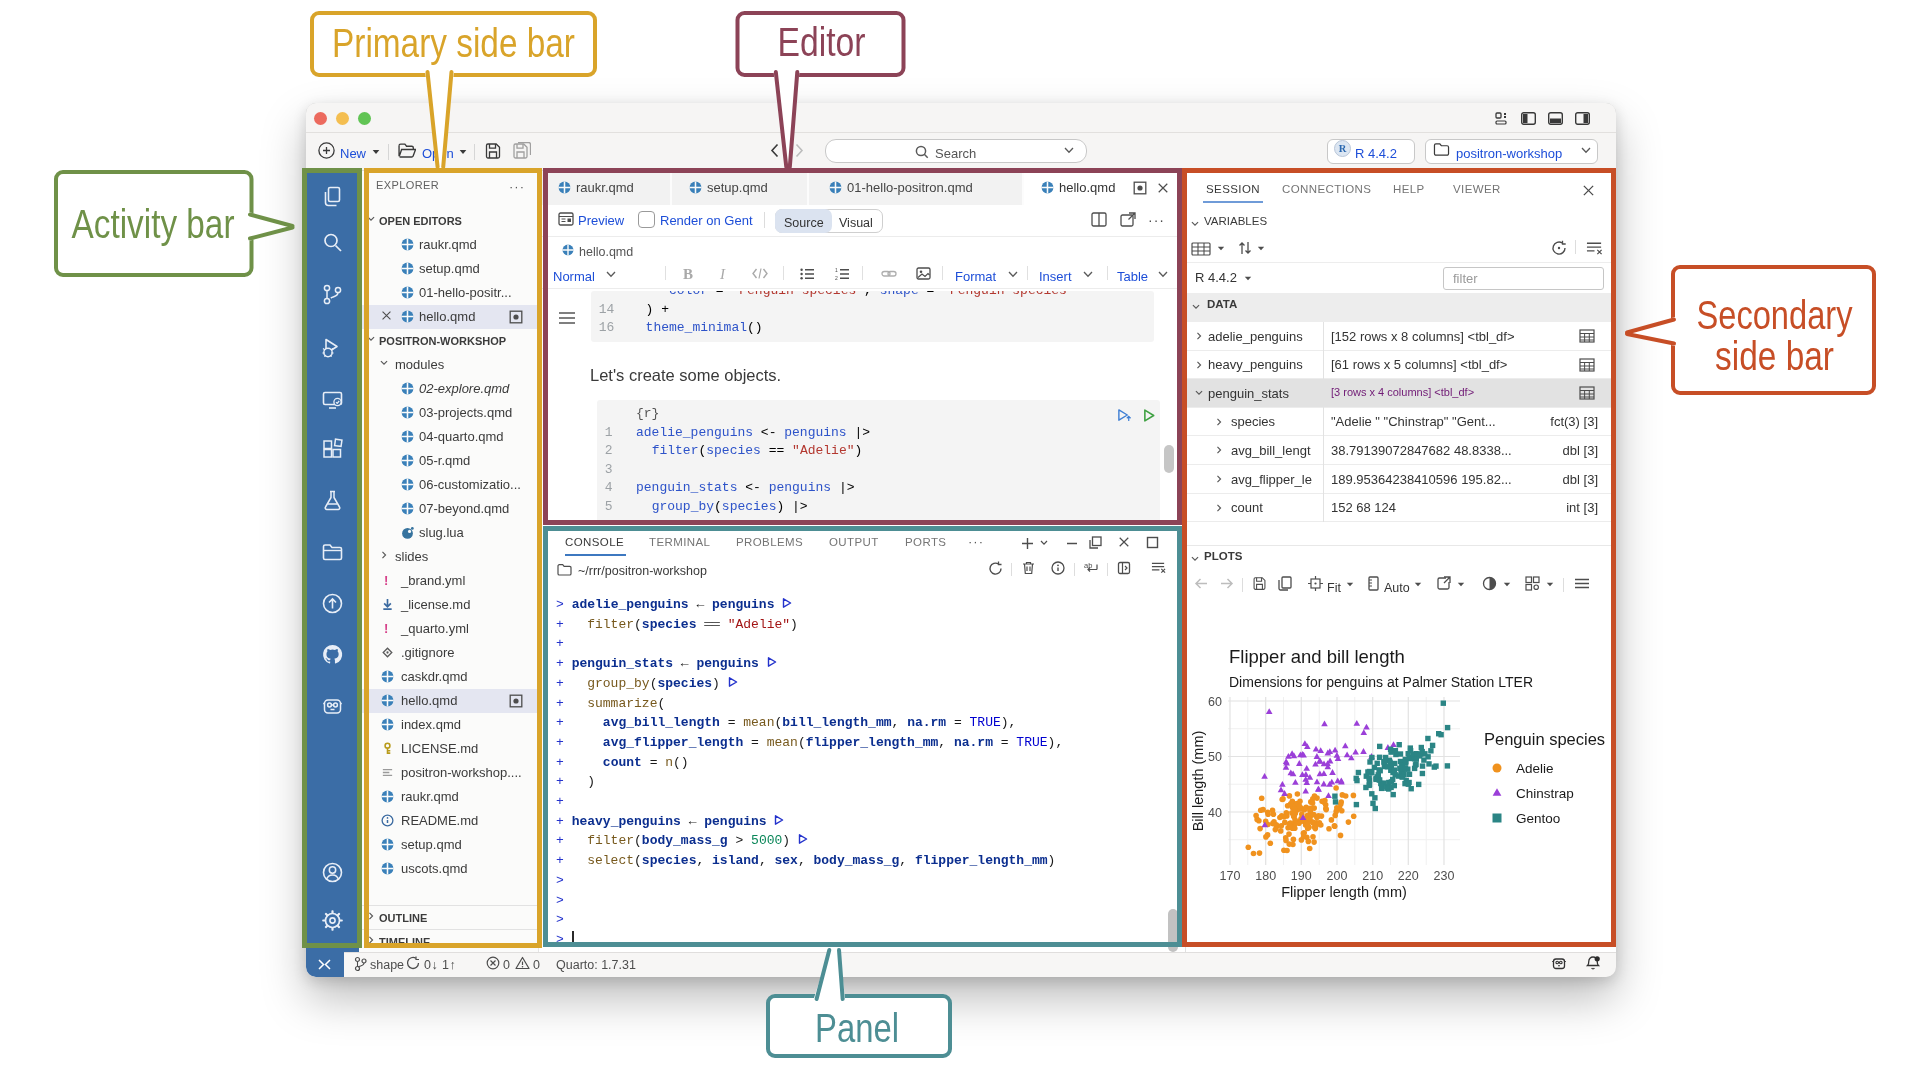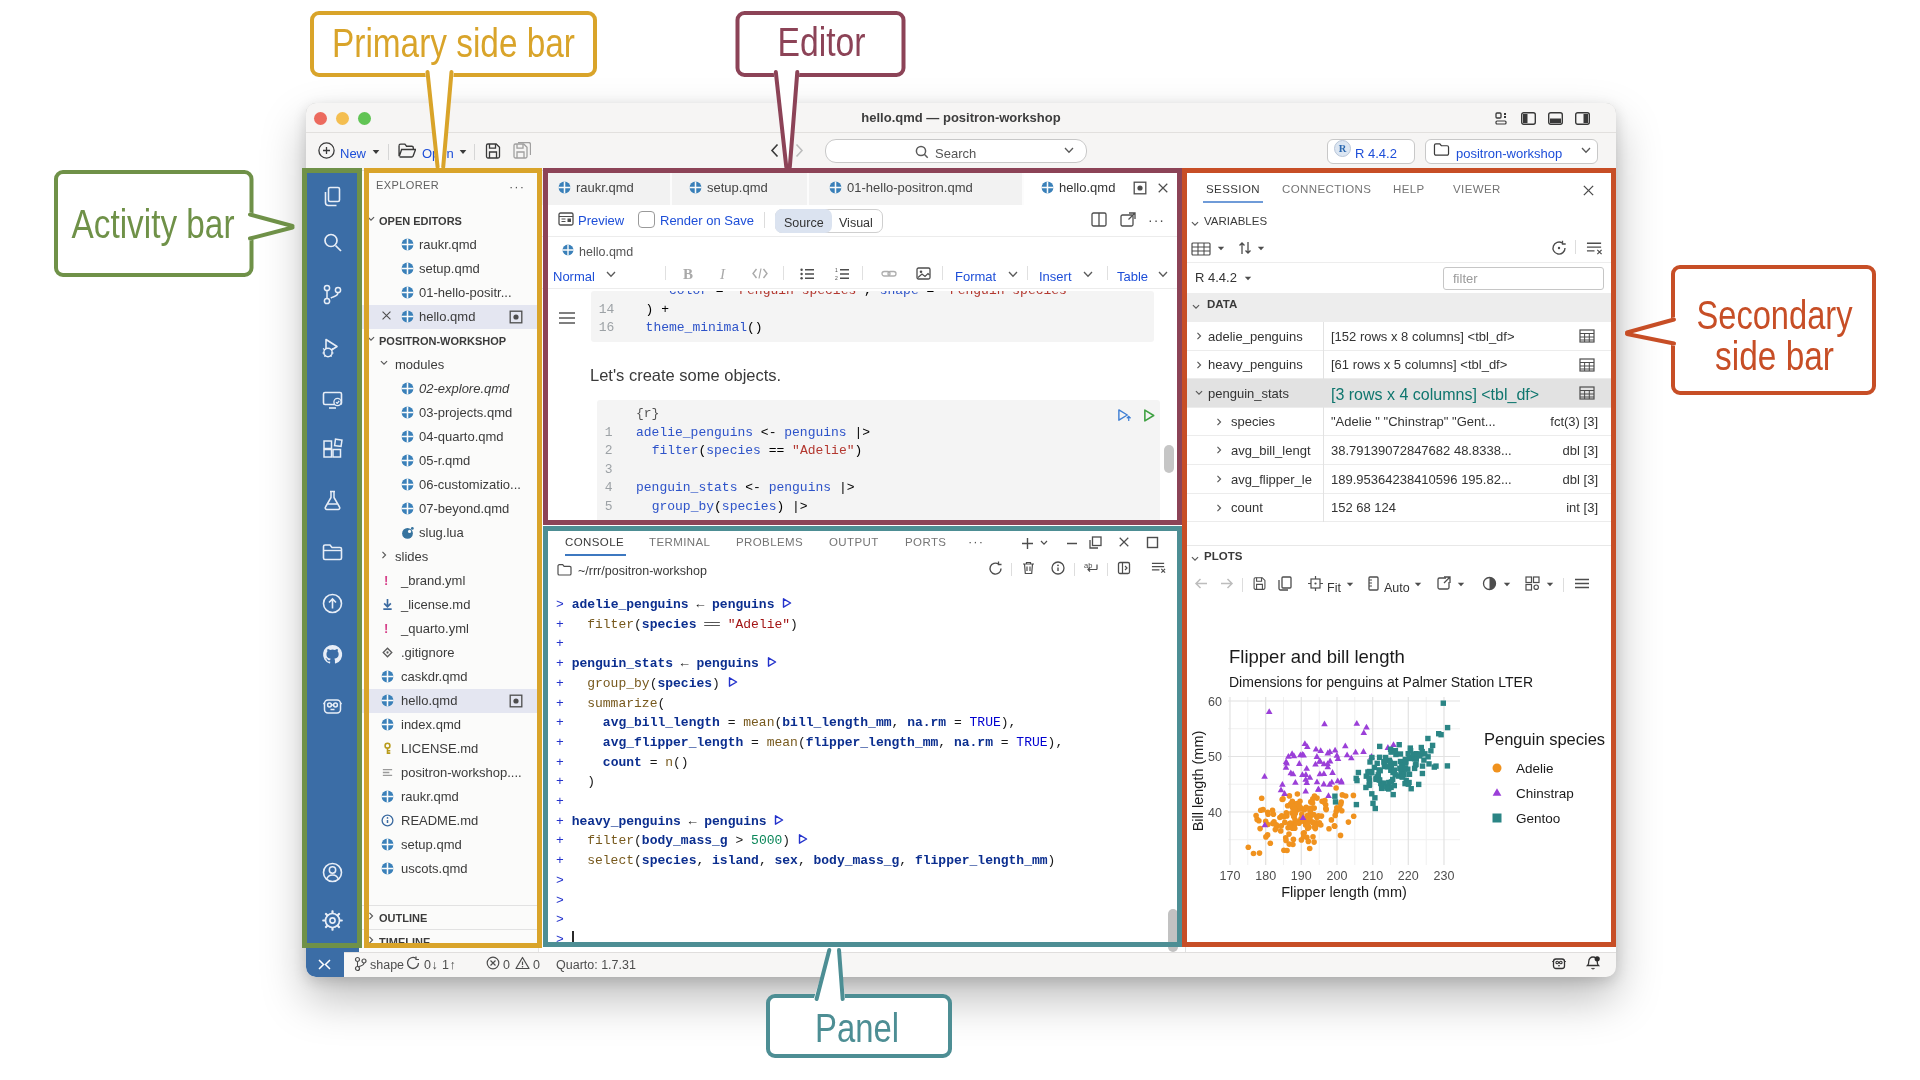--- a/index.html
+++ b/index.html
@@ -34,21 +34,20 @@
 .vrow{position:absolute;left:0;width:430px;border-bottom:1px solid #ececec;font-size:13px;color:#333;}
 .sep{position:absolute;width:1px;background:#d6d6d6;}
 </style></head><body>
 <div id="page">
     <div id="win"></div>
     <div id="winclip">
       <div id="titlebar"></div>
       <div class="tl" style="left:8px;background:#ec6a5e;"></div>
       <div class="tl" style="left:30px;background:#f4be50;"></div>
       <div class="tl" style="left:52px;background:#61c454;"></div>
-      <div class="abs" style="left:0;top:0;width:1310px;height:30px;text-align:center;line-height:30px;font-size:13px;font-weight:bold;color:#3d3d3d;">hello.qmd — positron-workshop</div>
       <div class="abs" style="left:1188px;top:9px;">
         <svg width="15" height="13" viewBox="0 0 13 13">
           <rect x="1" y="1" width="5" height="5" rx="1" fill="none" stroke="#383838" stroke-width="1.3"></rect>
           <rect x="9" y="1" width="2" height="2" fill="#383838"></rect>
           <rect x="9" y="4" width="2" height="2" fill="#383838"></rect>
           <rect x="1" y="9" width="10" height="3" rx="1" fill="none" stroke="#383838" stroke-width="1.2"></rect>
         </svg>
       </div>
       <div class="abs" style="left:1215px;top:9px;">
         <svg width="15" height="13" viewBox="0 0 15 13">
@@ -553,21 +552,21 @@
           <svg width="16" height="14" viewBox="0 0 16 14">
             <rect x="1" y="1" width="14" height="12" rx="1.5" fill="none" stroke="#4d4d4d" stroke-width="1.3"></rect>
             <path d="M1 4.5h14M3.5 7h4M3.5 9.5h4" stroke="#4d4d4d" stroke-width="1.2"></path>
             <rect x="9.5" y="6.5" width="3.5" height="3.5" fill="#4d4d4d"></rect>
           </svg>
         </div>
         <div class="abs" style="left:38px;top:40px;"><span class="t13">Preview</span></div>
         <div class="abs" style="left:98px;top:40px;">
           <div style="width:17px;height:17px;border:1.4px solid #9a9a9a;border-radius:4px;background:#fff;"></div>
         </div>
-        <div class="abs" style="left:120px;top:40px;"><span class="t13">Render on Save</span></div>
+        <div class="abs" style="left:120px;top:40px;"><span class="t13">Render on Gent</span></div>
         <div class="sep abs" style="left:224px;top:41px;height:16px;background:#dcdcdc;position:absolute;"></div>
         <div class="abs" style="left:235px;top:38px;width:108px;height:24px;border:1px solid #cfcfcf;border-radius:7px;background:#fff;"></div>
         <div class="abs" style="left:235px;top:38px;width:57px;height:24px;background:#dbe3f0;border-radius:7px;"></div>
         <div class="abs" style="left:244px;top:41.5px;"><span style="font-size:12.5px;color:#333;">Source</span></div>
         <div class="abs" style="left:299px;top:41.5px;"><span style="font-size:12.5px;color:#333;">Visual</span></div>
         <div class="abs" style="left:551px;top:41px;">
           <svg width="16" height="15" viewBox="0 0 16 15">
             <rect x="1" y="1" width="14" height="13" rx="1.5" fill="none" stroke="#4d4d4d" stroke-width="1.3"></rect>
             <path d="M8 1v13" stroke="#4d4d4d" stroke-width="1.3"></path>
           </svg>
@@ -900,21 +899,21 @@
             <path d="M1 4.5h14M1 8h14M1 11h14M5.6 4.5V13M10.3 4.5V13" stroke="#4d4d4d" stroke-width="1"></path>
           </svg>
         </div>
         <div class="vrow" style="top:208.2px;height:28.6px;background:#e2e2e2;"></div>
         <div class="abs" style="left:8px;top:217.2px;">
           <svg width="10" height="10" viewBox="0 0 13 13">
             <path d="M2.5 4l4 4 4-4" fill="none" stroke="#585858" stroke-width="1.5"></path>
           </svg>
         </div>
         <div class="abs" style="left:22px;top:214.7px;font-size:13px;color:#333;white-space:nowrap;overflow:hidden;max-width:114px;">penguin_stats</div>
-        <div class="abs" style="left:145px;top:214.7px;font-size:16px;color:#0f766e;white-space:nowrap;">[3 rows x 4 columns] &lt;tbl_df&gt;</div>
+        <div class="abs" style="left:145px;top:214.7px;font-size:11px;color:#701a75;white-space:nowrap;">[3 rows x 4 columns] &lt;tbl_df&gt;</div>
         <div class="abs" style="left:393px;top:215.2px;">
           <svg width="16" height="14" viewBox="0 0 16 14">
             <rect x="1" y="1" width="14" height="12" fill="none" stroke="#4d4d4d" stroke-width="1.2"></rect>
             <path d="M1 4.5h14M1 8h14M1 11h14M5.6 4.5V13M10.3 4.5V13" stroke="#4d4d4d" stroke-width="1"></path>
           </svg>
         </div>
         <div class="vrow" style="top:236.8px;height:28.6px;"></div>
         <div class="abs" style="left:28px;top:245.8px;">
           <svg width="10" height="10" viewBox="0 0 13 13">
             <path d="M4.5 2.5l4 4-4 4" fill="none" stroke="#585858" stroke-width="1.5"></path>

